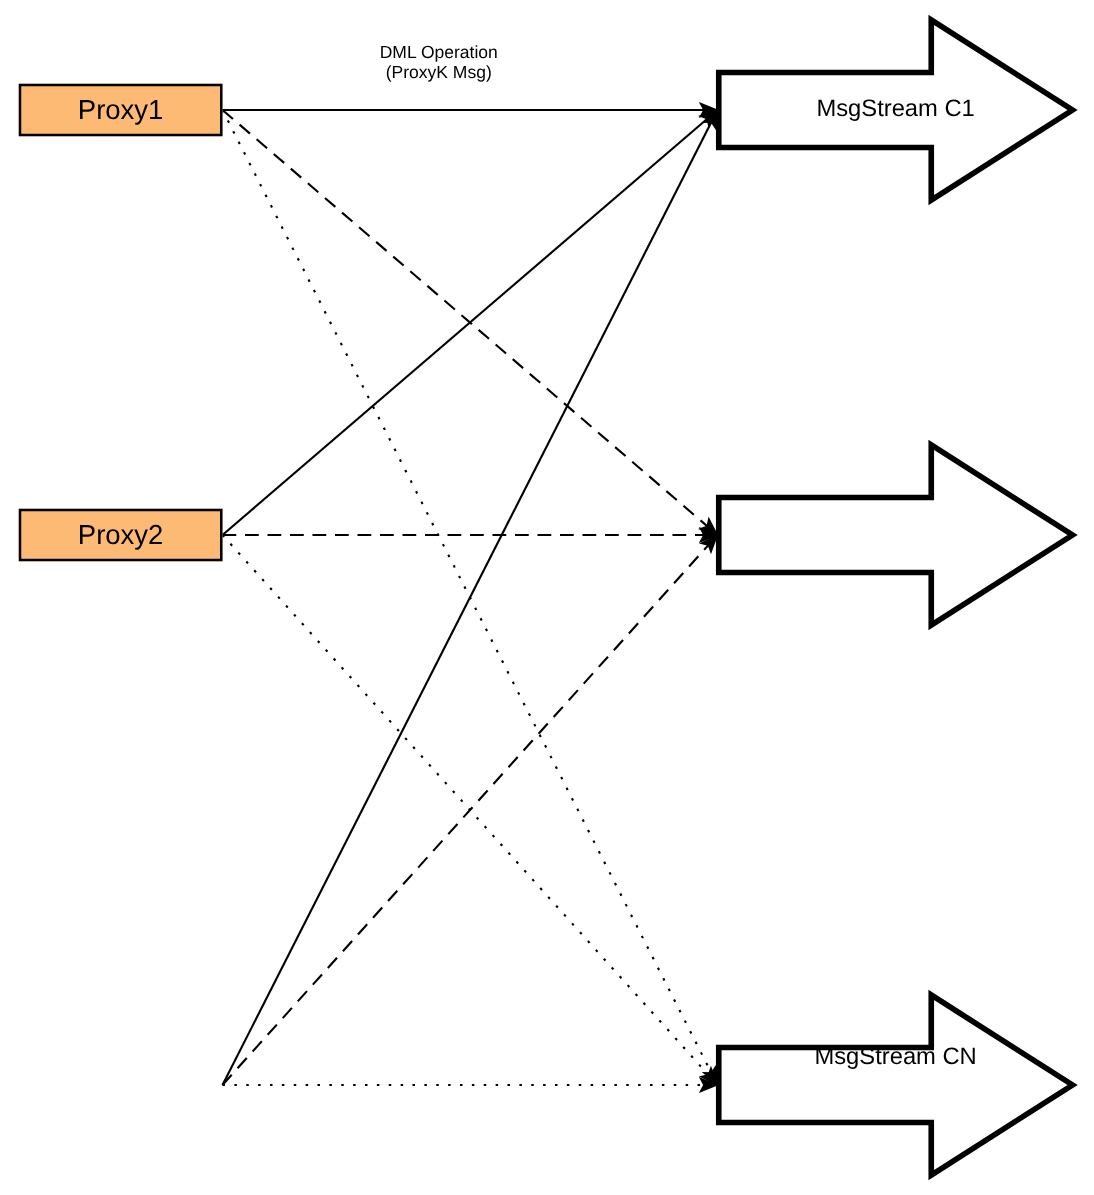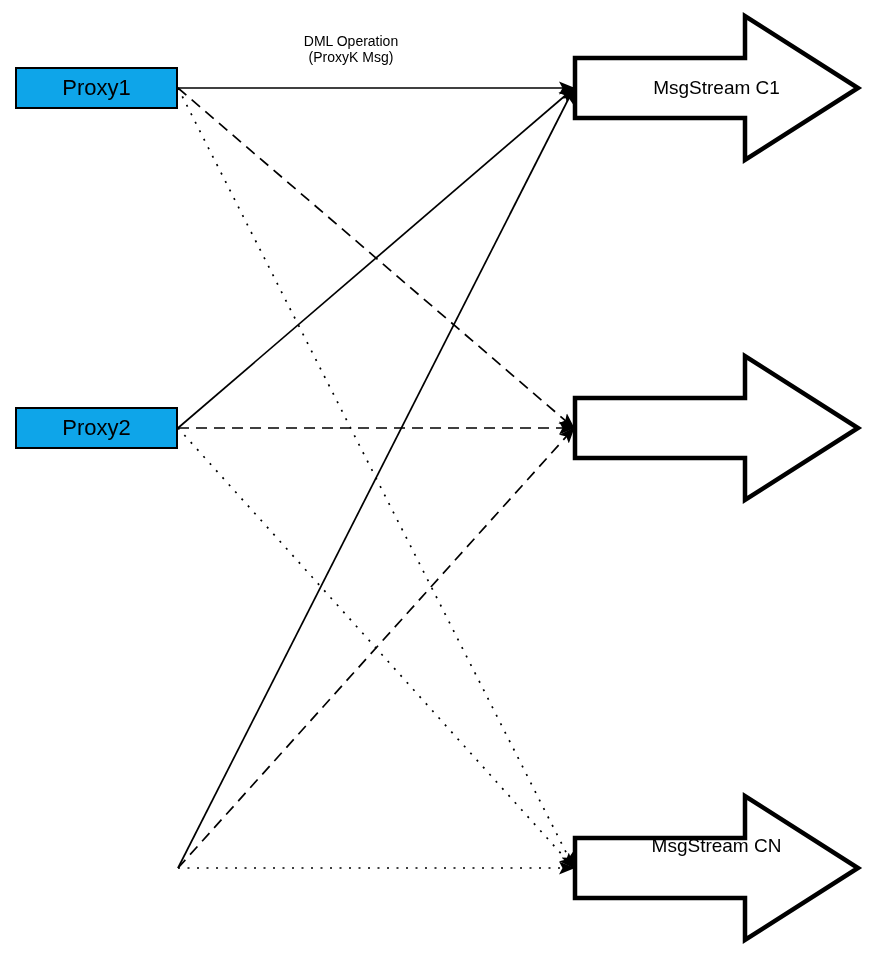--- a/index.html
+++ b/index.html
@@ -31,21 +31,21 @@
     stroke-width: 4.5;
     stroke-linejoin: miter;
   }
   .proxy-box {
     position: absolute;
     left: 15px;
     width: 163px;
     height: 42px;
     box-sizing: border-box;
     border: 2px solid #000000;
-    background: #0ea5e9;
+    background: #fdba74;
     display: flex;
     align-items: center;
     justify-content: center;
     font-size: 22px;
     color: #000000;
   }
   .stream-label {
     position: absolute;
     left: 575px;
     width: 283px;

